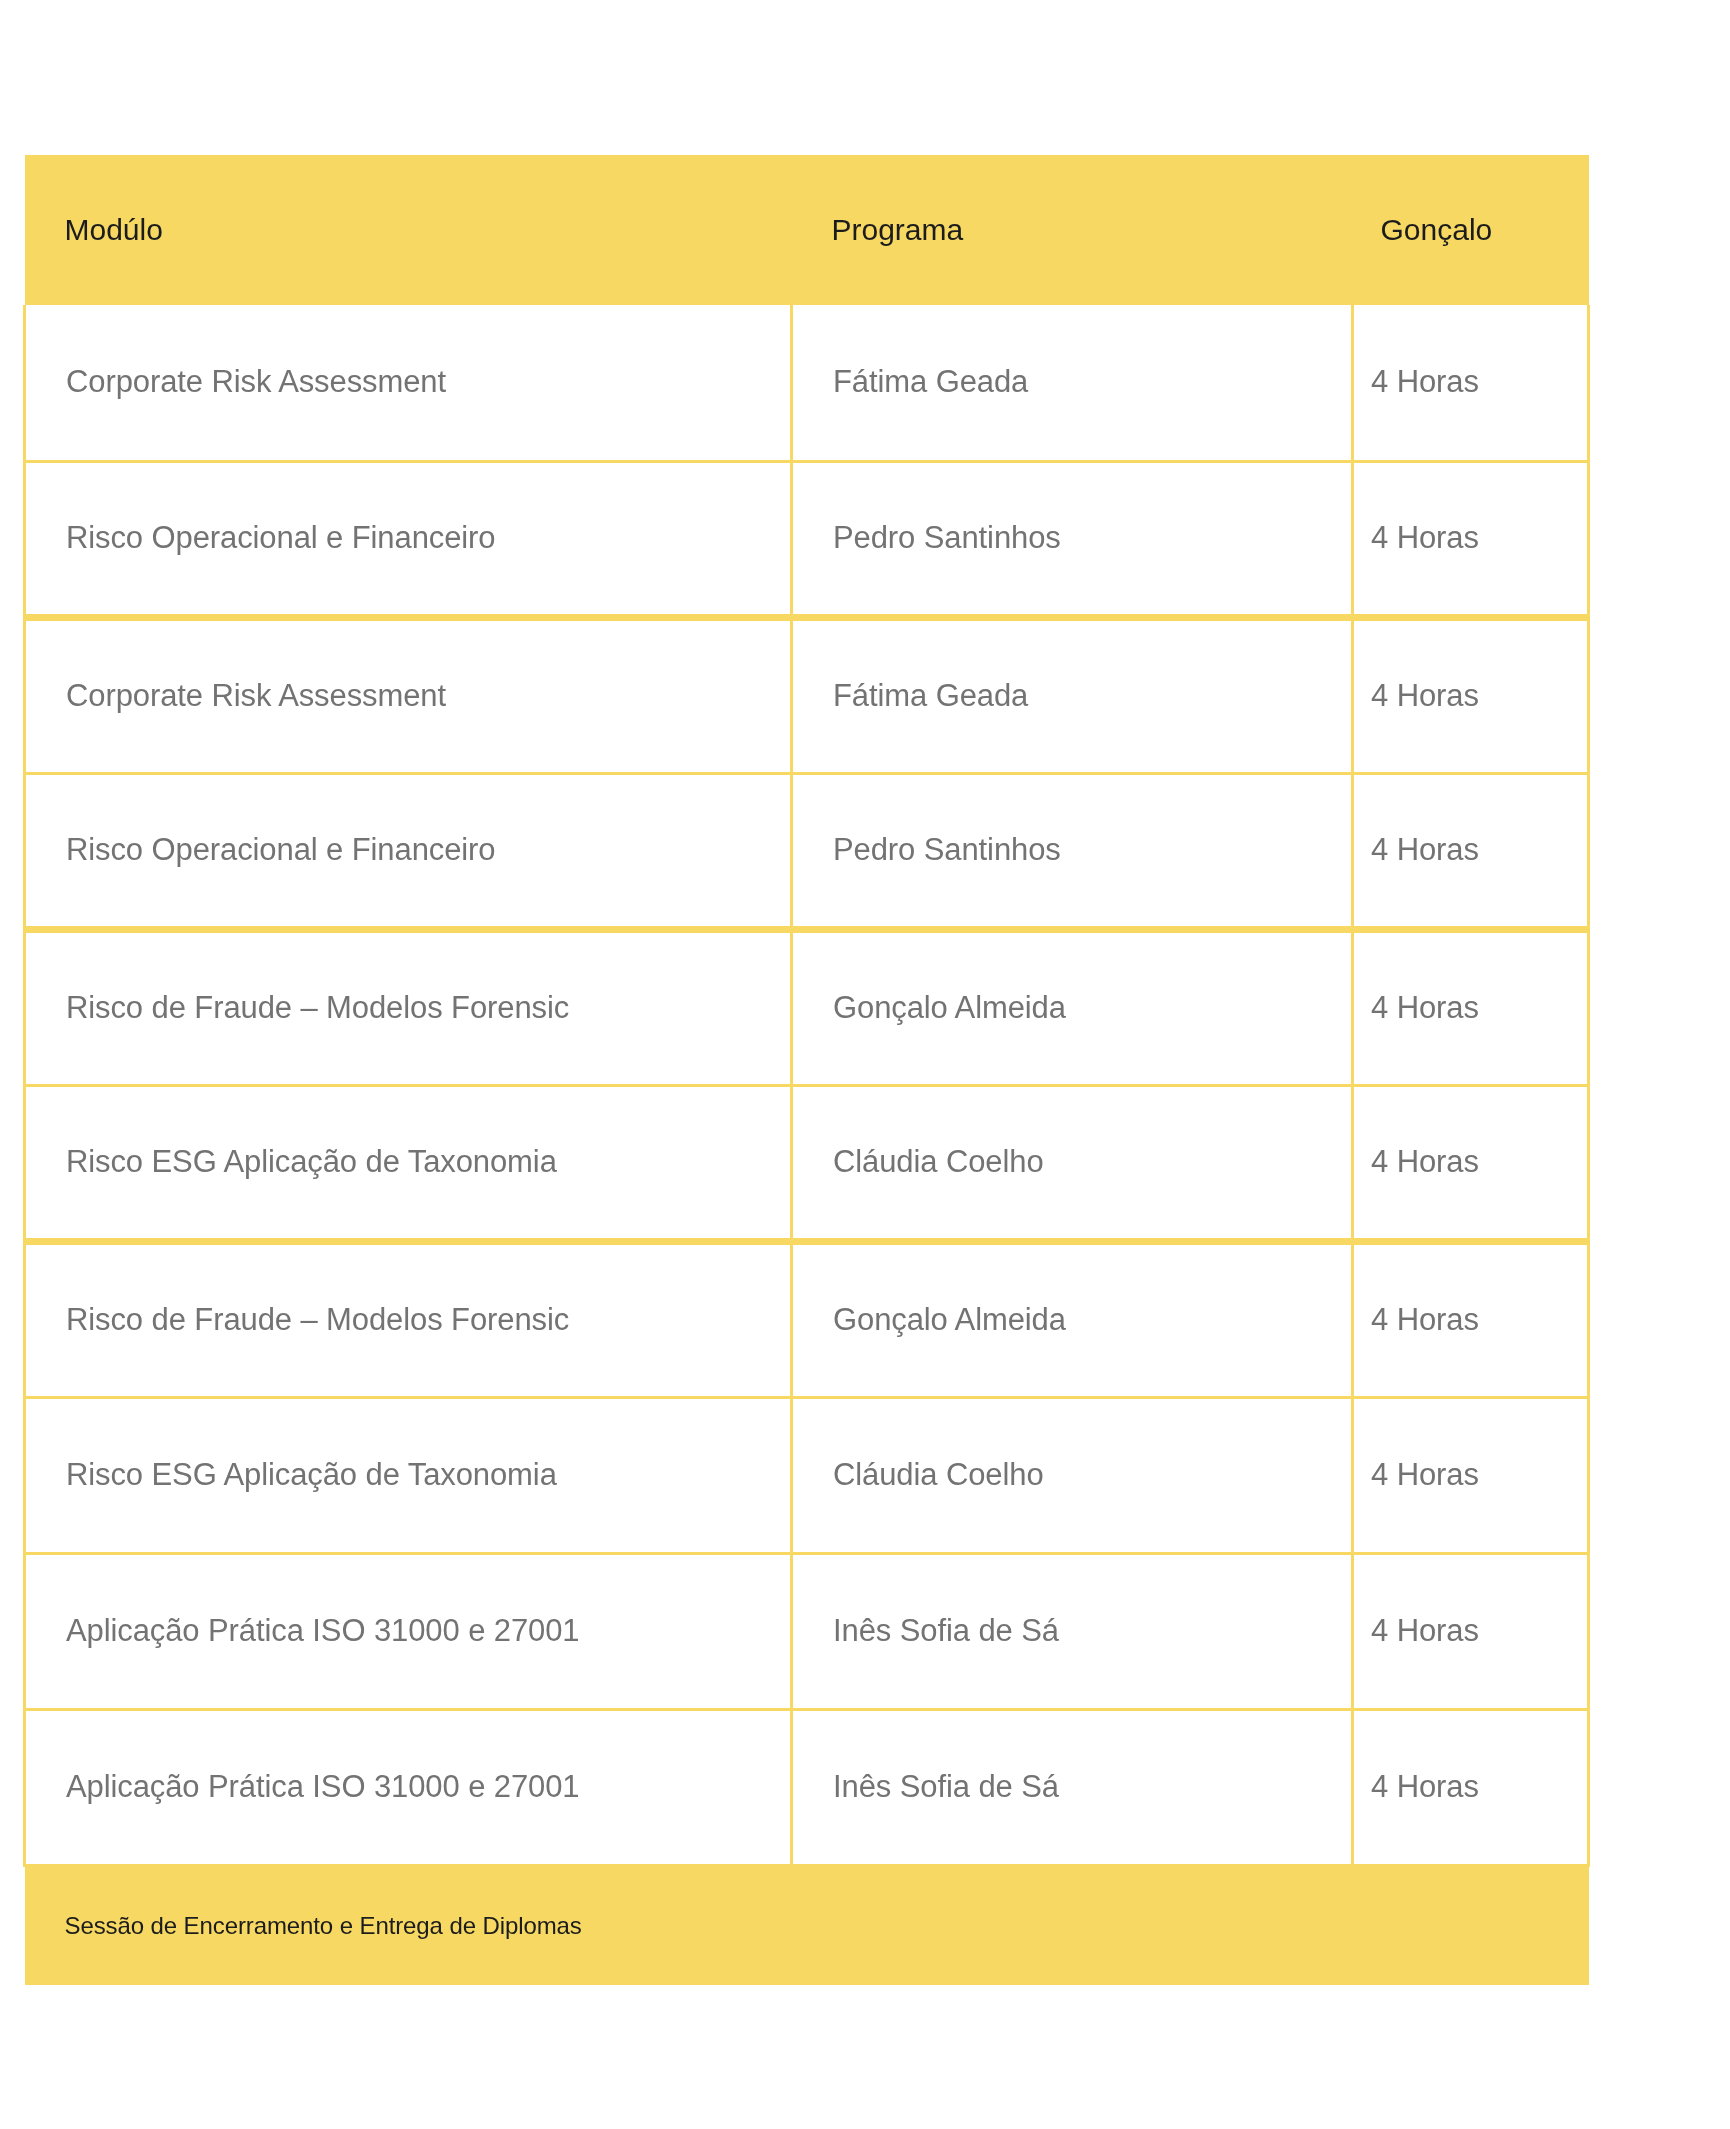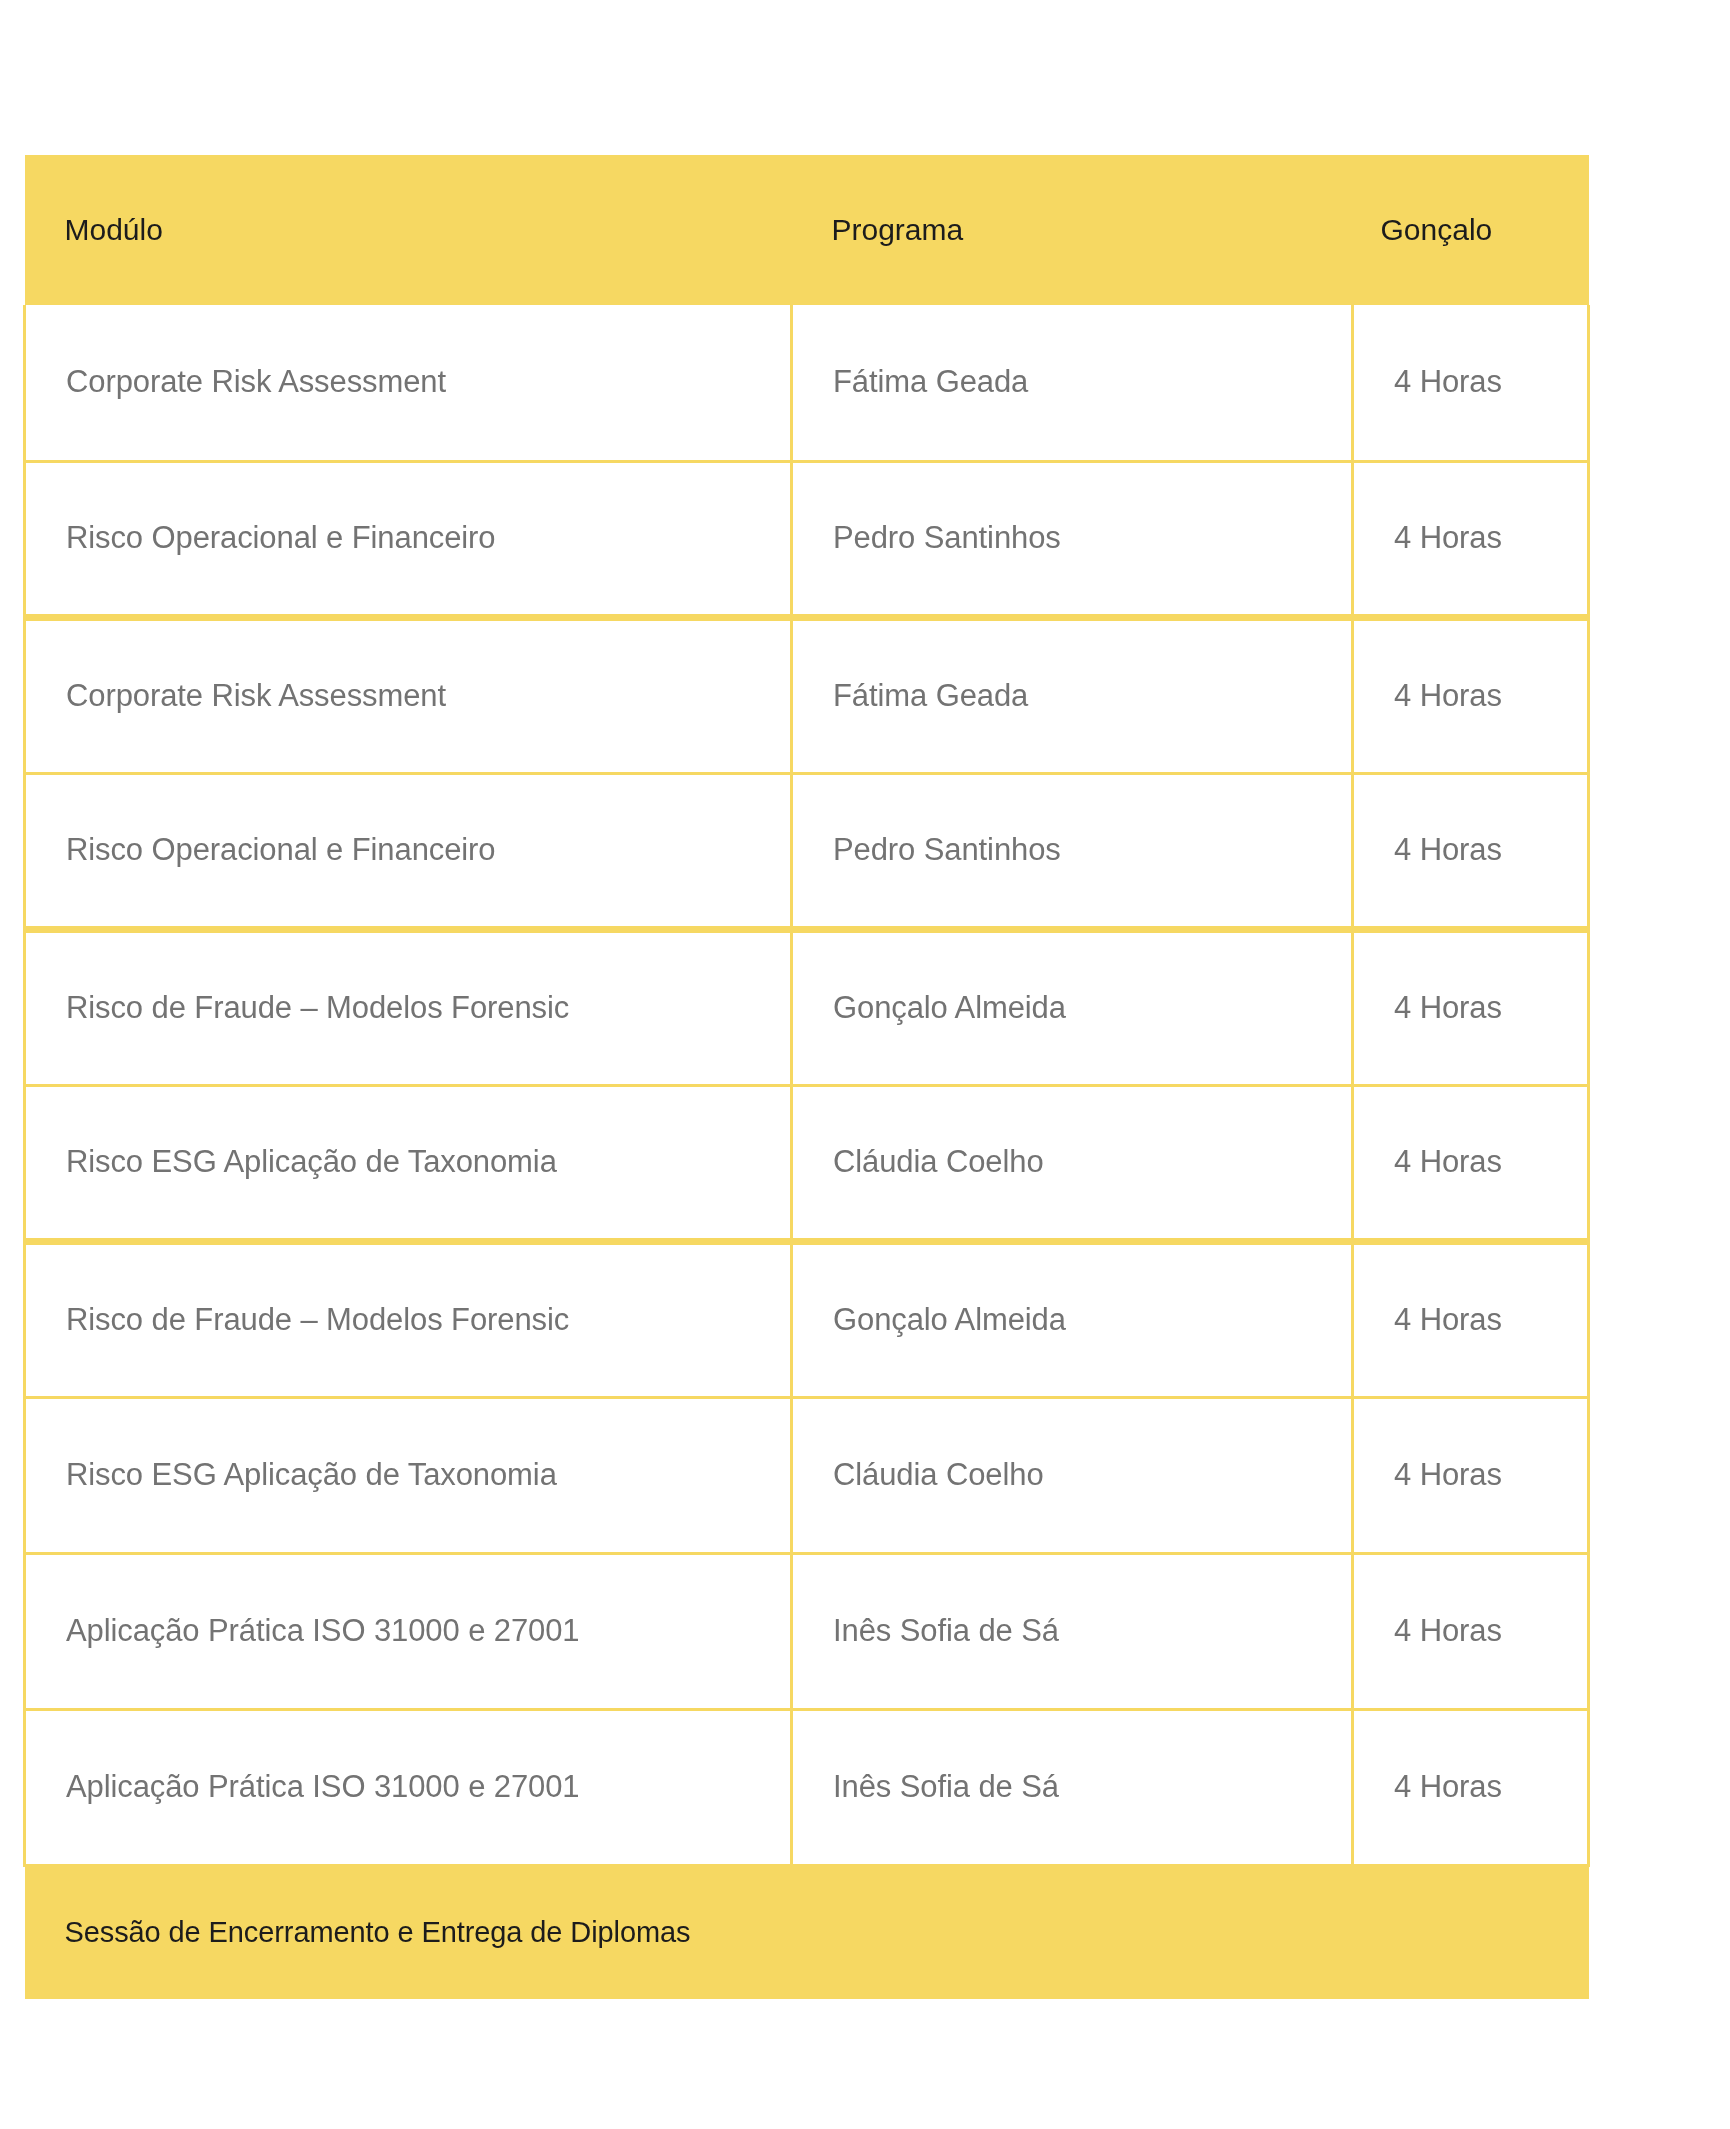--- a/index.html
+++ b/index.html
@@ -80,36 +80,36 @@
     letter-spacing: -0.1px;
     color: #737373;
     background: #ffffff;
     border-left: 3.5px solid #f6d862;
     border-right: 3.5px solid #f6d862;
     border-bottom: 3.5px solid #f6d862;
     box-sizing: border-box;
     white-space: nowrap;
     overflow: hidden;
   }
-  .program-table tbody td.td-duracao { padding-left: 40px; }
+  .program-table tbody td.td-duracao { padding-left: 17px; }
 
   
   .program-table tbody tr.sep-thick td {
     border-bottom-width: 7.8px;
   }
 
   
   .tfoot-row td {
-    height: 134px;
+    height: 120px;
     background: #f6d862;
     border: none;
     padding: 0 0 0 40px;
     vertical-align: middle;
     text-align: left;
-    font-size: 29px;
+    font-size: 24px;
     font-weight: 400;
     letter-spacing: -0.1px;
     color: #1c1c1c;
     white-space: nowrap;
     box-sizing: border-box;
   }
 </style>
 </head>
 <body>
 

